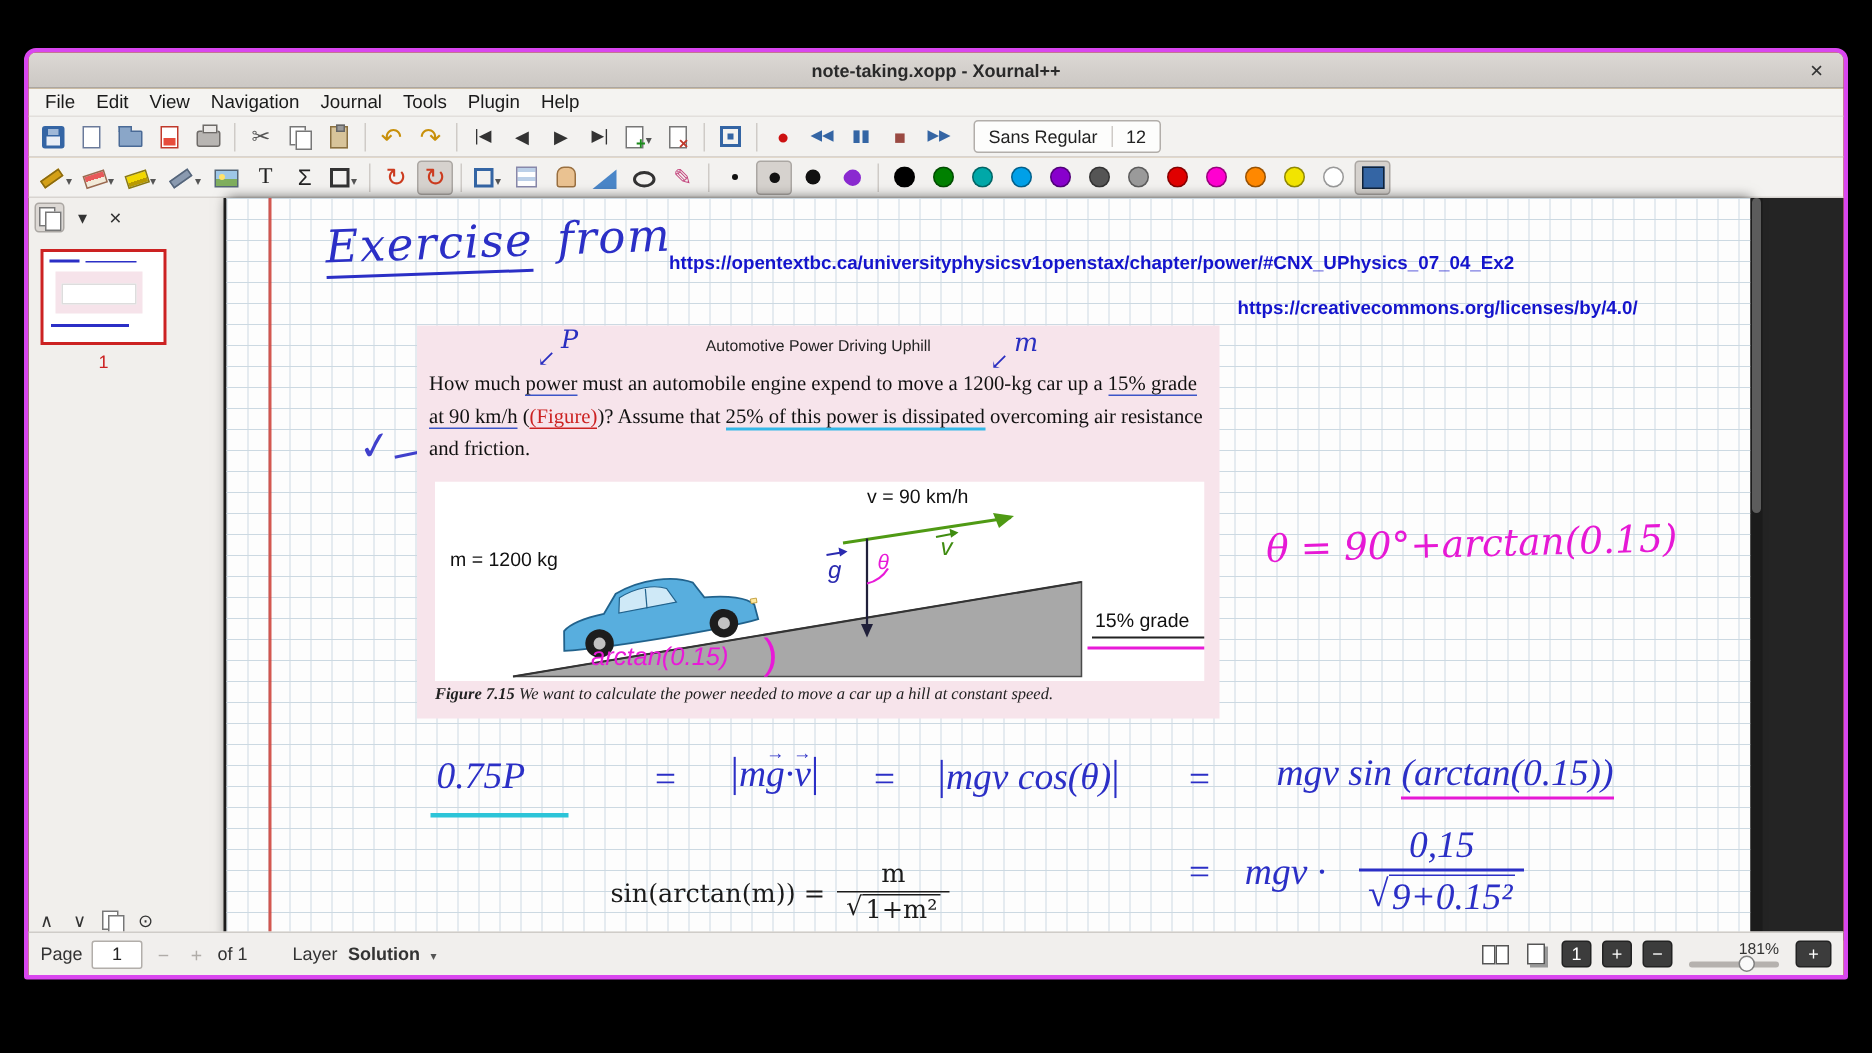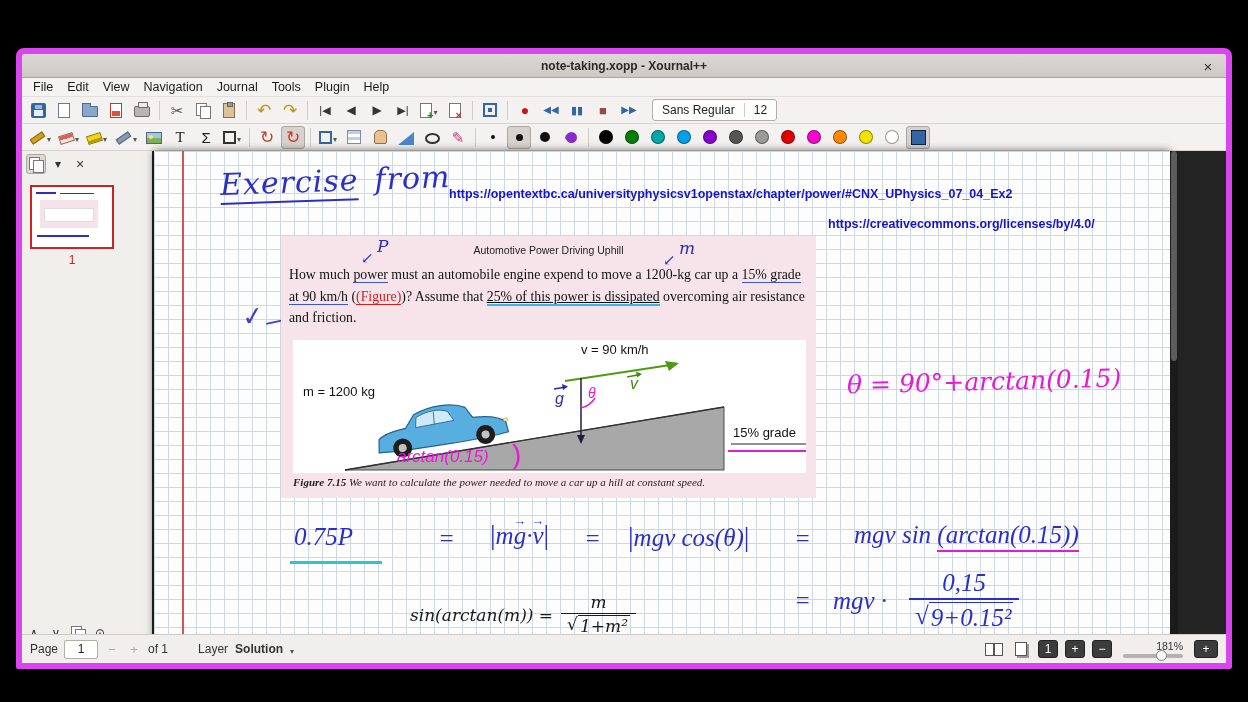--- a/index.html
+++ b/index.html
@@ -1,21 +1,21 @@
 <!DOCTYPE html>
 <html><head>
 <meta charset="utf-8">
 <style>
   * { margin:0; padding:0; box-sizing:border-box; }
   html,body { width:1248px; height:702px; background:#000; overflow:hidden;
               font-family:"Liberation Sans", sans-serif; }
 
-  .window { position:absolute; left:16px; top:48px; width:1216px; height:621px;
+  .window { position:absolute; left:16px; top:32px; width:1216px; height:621px;
             background:#a16207; border-radius:8px 8px 2px 2px; overflow:hidden;
-            border:6px solid #d946ef; }
+            border:3px solid #d946ef; }
 
   
   .titlebar { position:absolute; left:0; top:0; right:0; height:24px;
               background:linear-gradient(#dcd8d4,#ccc8c4); border-bottom:1px solid #aaa6a2;
               display:flex; align-items:center; justify-content:center; }
   .titlebar .title { font-size:12px; font-weight:bold; color:#2a2a2a; }
   .titlebar .close { position:absolute; right:8px; top:2px; width:20px; height:20px;
                      display:flex; align-items:center; justify-content:center;
                      font-size:15px; color:#333; background:none; border:none; cursor:default; }
 
@@ -133,21 +133,21 @@
   .url1 { left:295px; top:36px; }
   .url2 { left:674px; top:66px; }
   .check { position:absolute; left:88px; top:150px; font-size:26px; color:#4040cc; transform:rotate(-8deg); }
   .check-line { position:absolute; left:112px; top:170px; width:18px; height:2px; background:#4040cc; transform:rotate(-12deg); }
 
   .exbox { position:absolute; left:127px; top:85px; width:535px; height:262px; background:#f7e4eb; }
   .extitle { text-align:center; padding-top:8px; font-size:10.5px; font-weight:normal; color:#222; }
   .exbody { padding:8px 8px 0 8px; font-family:"Liberation Serif", serif; font-size:13.8px;
             line-height:21.5px; color:#111; }
   .u-ink  { border-bottom:1.5px solid #3c55c8; }
-  .u-cyan { border-bottom:2px solid #35b8e8;text-decoration:underline; }
+  .u-cyan { border-bottom:2px solid #35b8e8; }
   .fig-link { color:#cc2222; border-bottom:1.5px solid #cc2222; }
   .hw-note { position:absolute; font-family:"DejaVu Serif", serif; font-style:italic;
              font-size:17px; color:#2a2ec0; }
   .hw-note .arr { position:absolute; left:-16px; top:13px; font-size:15px; font-style:normal; }
   .noteP { left:96px; top:0px; }
   .noteM { left:398px; top:2px; }
   .figure { position:absolute; left:12px; top:104px; width:513px; height:133px; }
   .caption { position:absolute; left:12px; top:240px; width:510px;
              font-family:"Liberation Serif", serif; font-style:italic; font-size:11px; color:#222; }
   .caption b { font-weight:bold; }
@@ -162,21 +162,21 @@
   .vec::after { content:"→"; position:absolute; left:50%; top:-0.62em; transform:translateX(-50%); font-size:0.5em; }
   .u-mag { border-bottom:2.5px solid #e619d5; padding-bottom:2px; }
   .cyan-underline { position:absolute; left:136px; top:410px; width:92px; height:3px; background:#2cc4d8; }
   .frac { display:inline-flex; flex-direction:column; align-items:center; line-height:1.15; }
   .frac .num { padding:0 8px; }
   .frac .den { border-top:2.5px solid currentColor; padding:2px 6px 0; display:inline-flex; align-items:flex-start; }
   .sqrt { display:inline-flex; align-items:flex-start; }
   .sqrt .rad { border-top:1.8px solid currentColor; padding:1px 2px 0; }
   .row-flex { display:flex; align-items:center; gap:22px; }
   .math-note { position:absolute; left:256px; top:442px; font-family:"DejaVu Serif", serif;
-               font-size:17px; color:#1a1a1a; display:flex; align-items:center; gap:8px;font-style:italic; }
+               font-size:17px; color:#1a1a1a; display:flex; align-items:center; gap:8px; }
   .math-note .frac .den { border-top-width:1.5px; padding-top:1px; }
 
   
   .statusbar { position:absolute; left:0; bottom:0; right:0; height:29px; background:#f1efed;
                border-top:1px solid #cfccc8; display:flex; align-items:center; padding:0 8px; gap:6px; }
   .sb-label { font-size:12px; color:#333; }
   .page-input { width:34px; height:19px; background:#fff; border:1px solid #b2aeaa; border-radius:2px;
                 text-align:center; font-size:12px; color:#222; }
   .mini-btn { width:16px; height:17px; background:none; border:none; color:#b0aca8; font-size:13px; line-height:1; }
   .layer-group { display:flex; align-items:center; gap:7px; margin-left:24px; }

